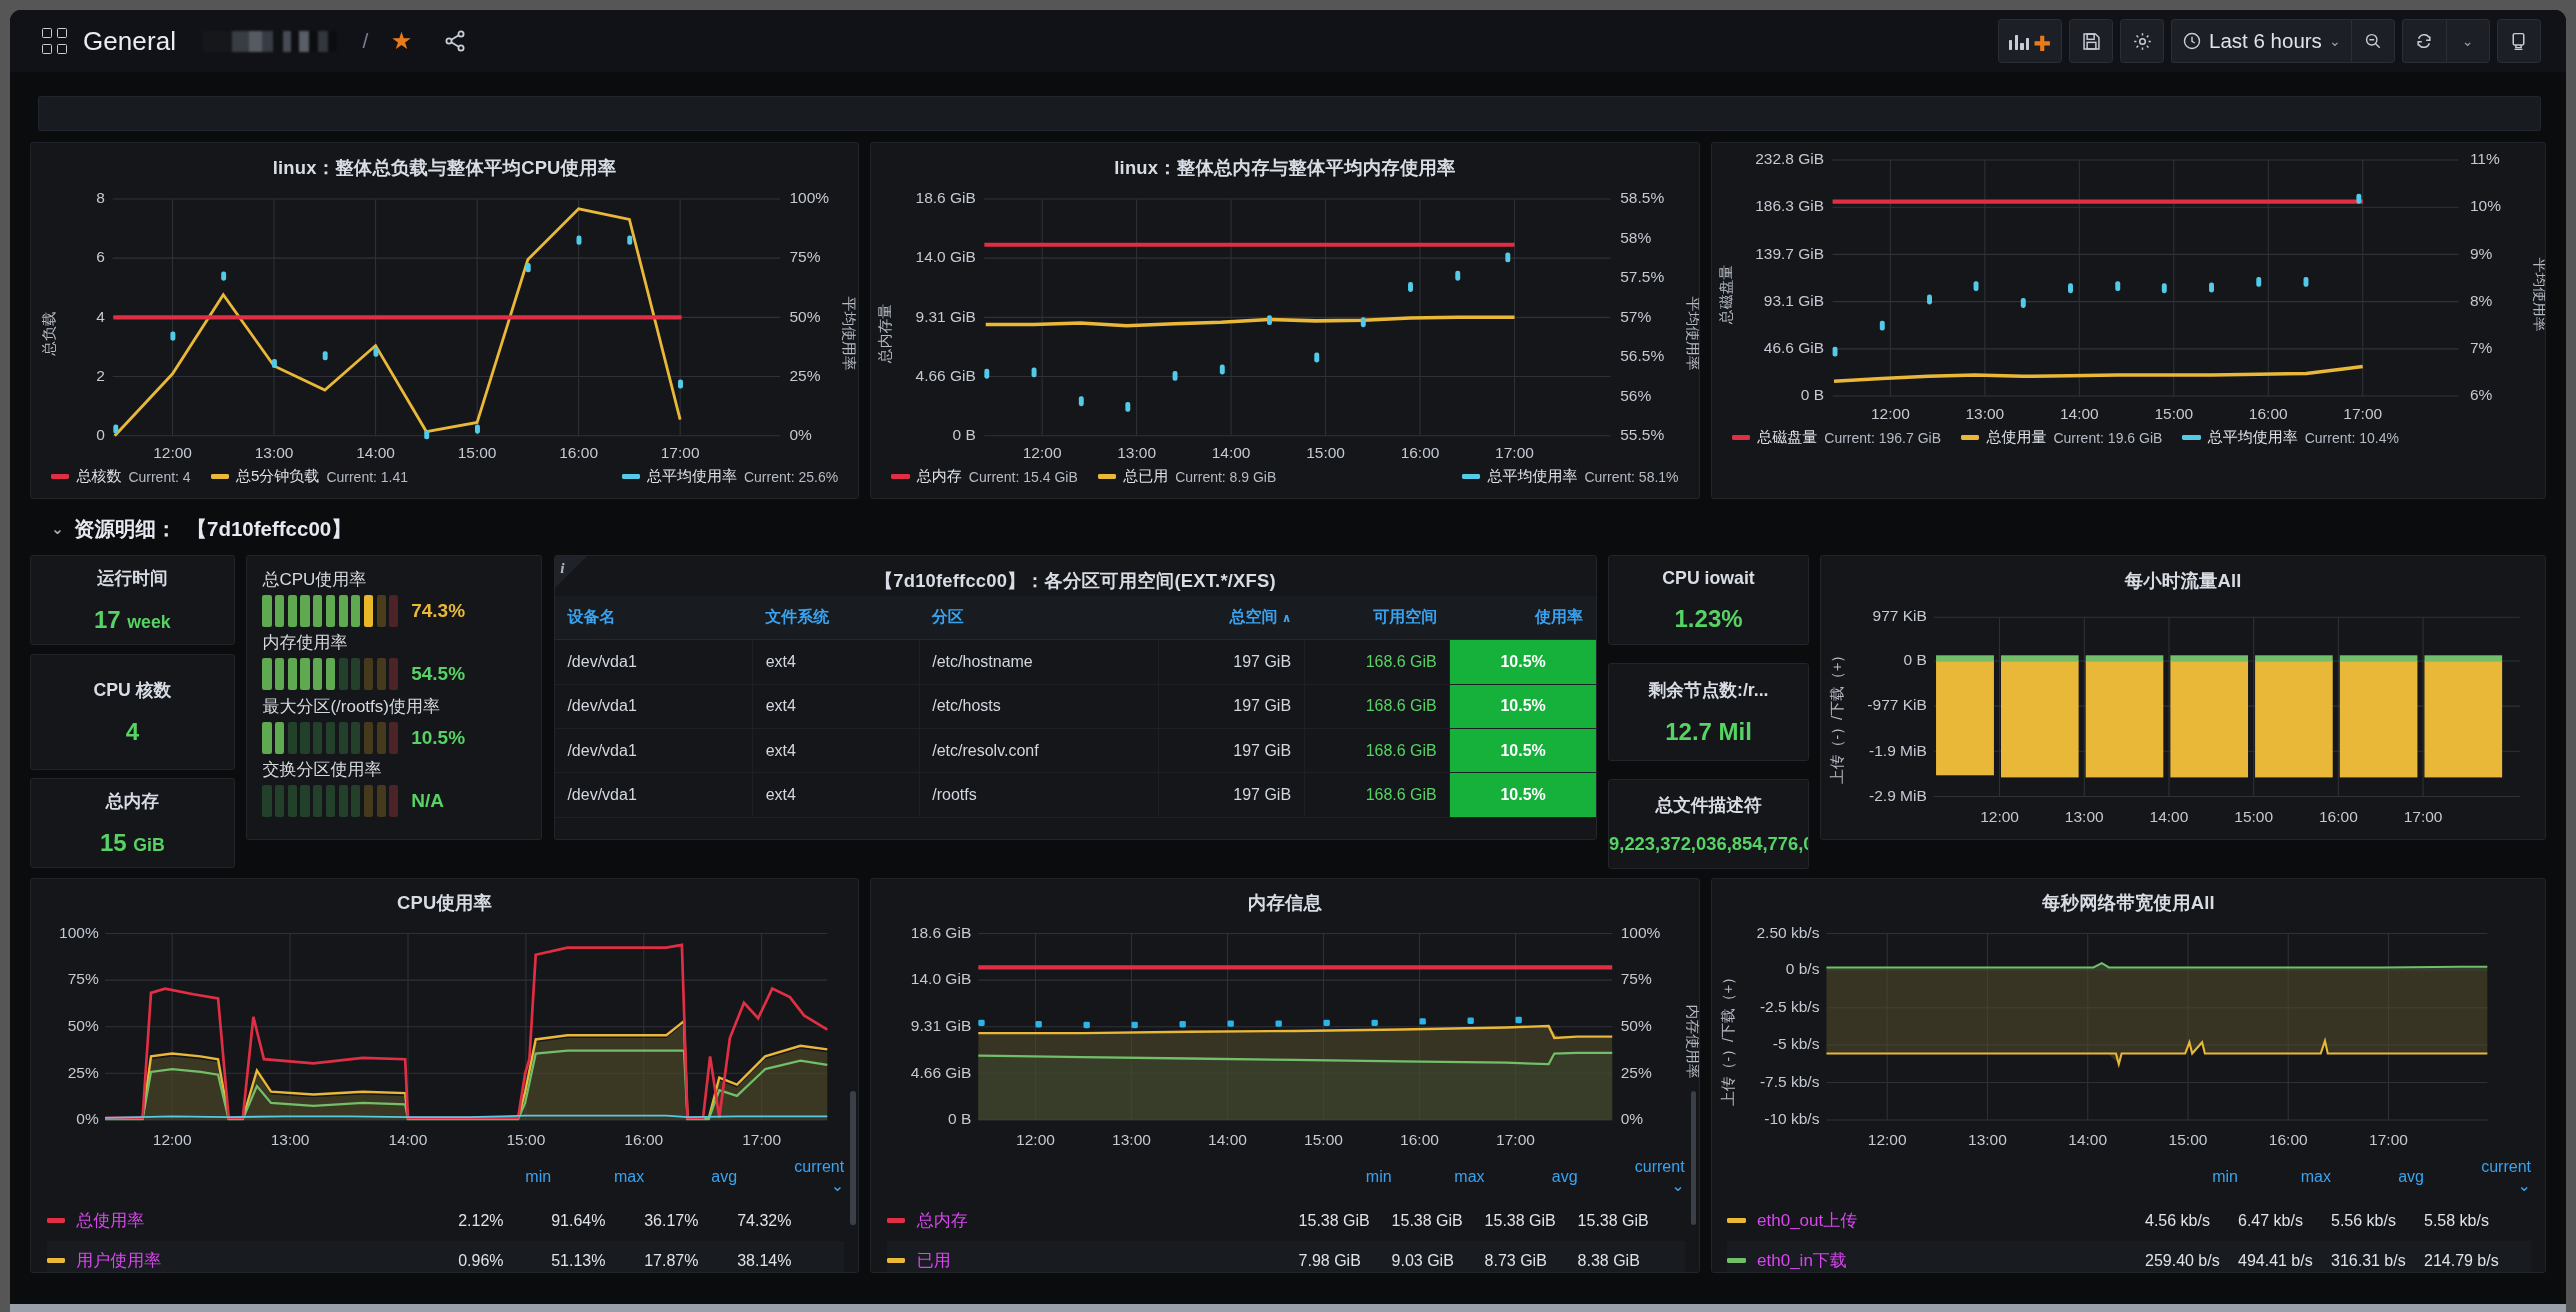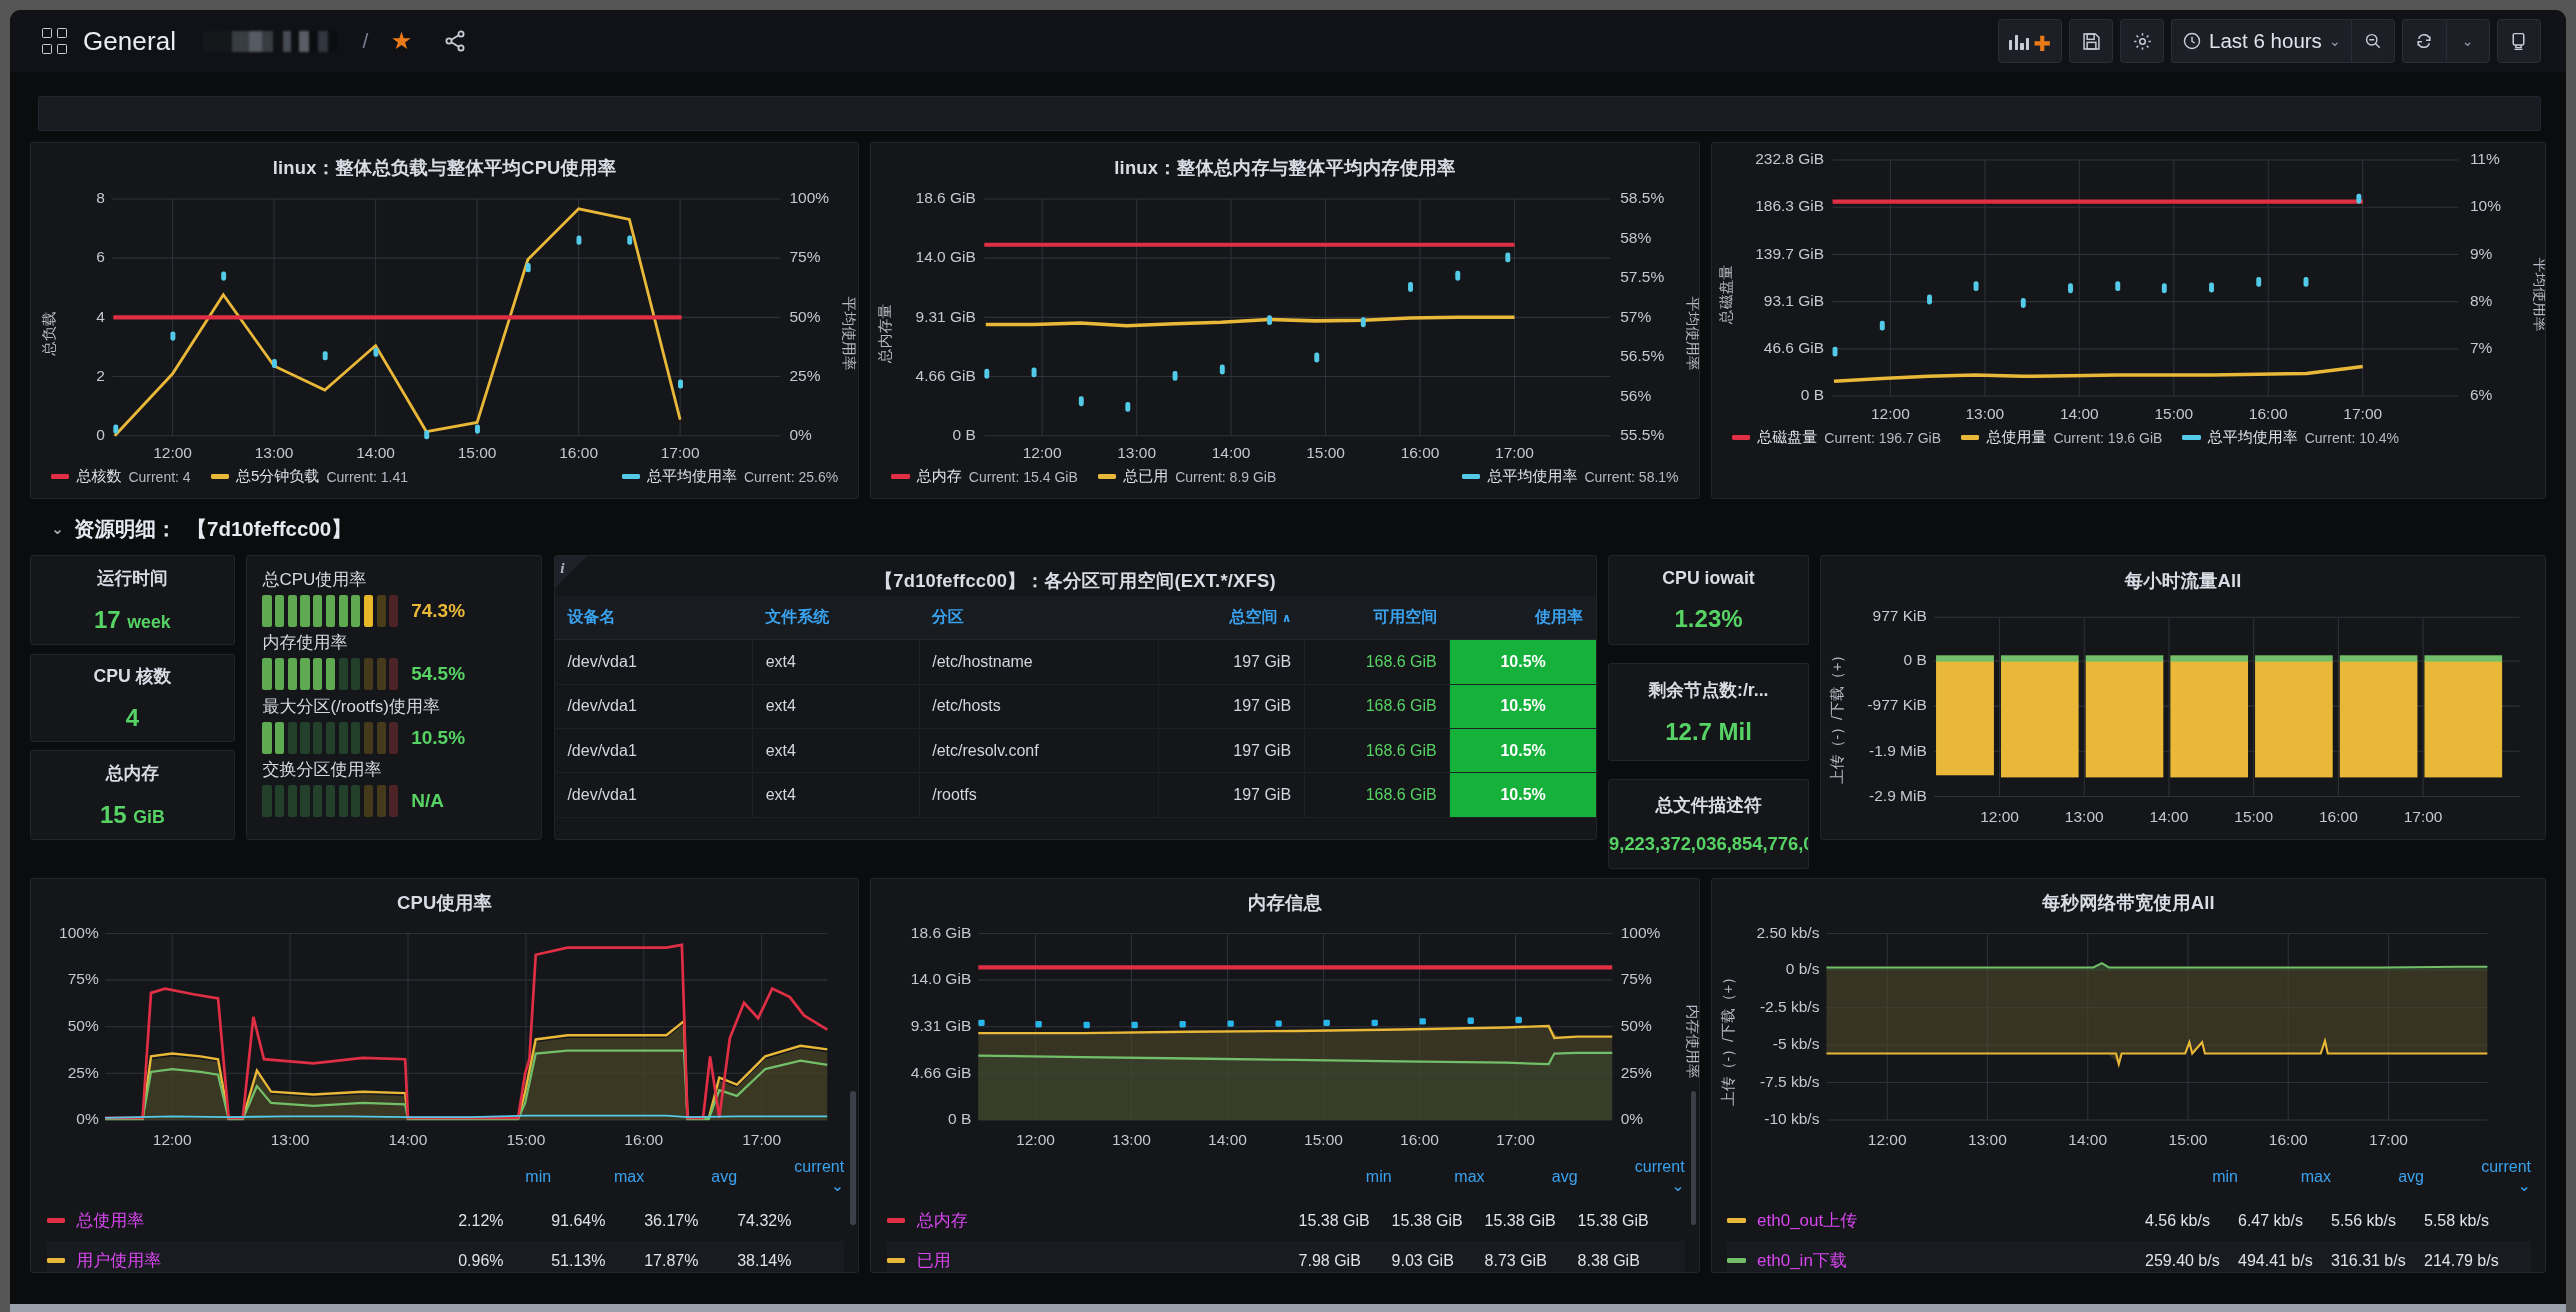--- a/index.html
+++ b/index.html
@@ -529,21 +529,21 @@
       <span>【7d10feffcc00】</span>
     </div>
 
     <div class="row">
 
       <div style="display:flex;flex-direction:column;gap:8.5px;width:205px">
         <div class="panel stat" style="height:90px">
           <div class="stat-title">运行时间</div>
           <div class="stat-value"><span>17</span> <span class="unit">week</span></div>
         </div>
-        <div class="panel stat" style="height:88px">
+        <div class="panel stat" style="height:116px">
           <div class="stat-title">CPU 核数</div>
           <div class="stat-value">4</div>
         </div>
         <div class="panel stat" style="height:90px">
           <div class="stat-title">总内存</div>
           <div class="stat-value"><span>15</span> <span class="unit">GiB</span></div>
         </div>
       </div>
 
       <div class="panel bg-panel" style="width:297px;height:285px">

